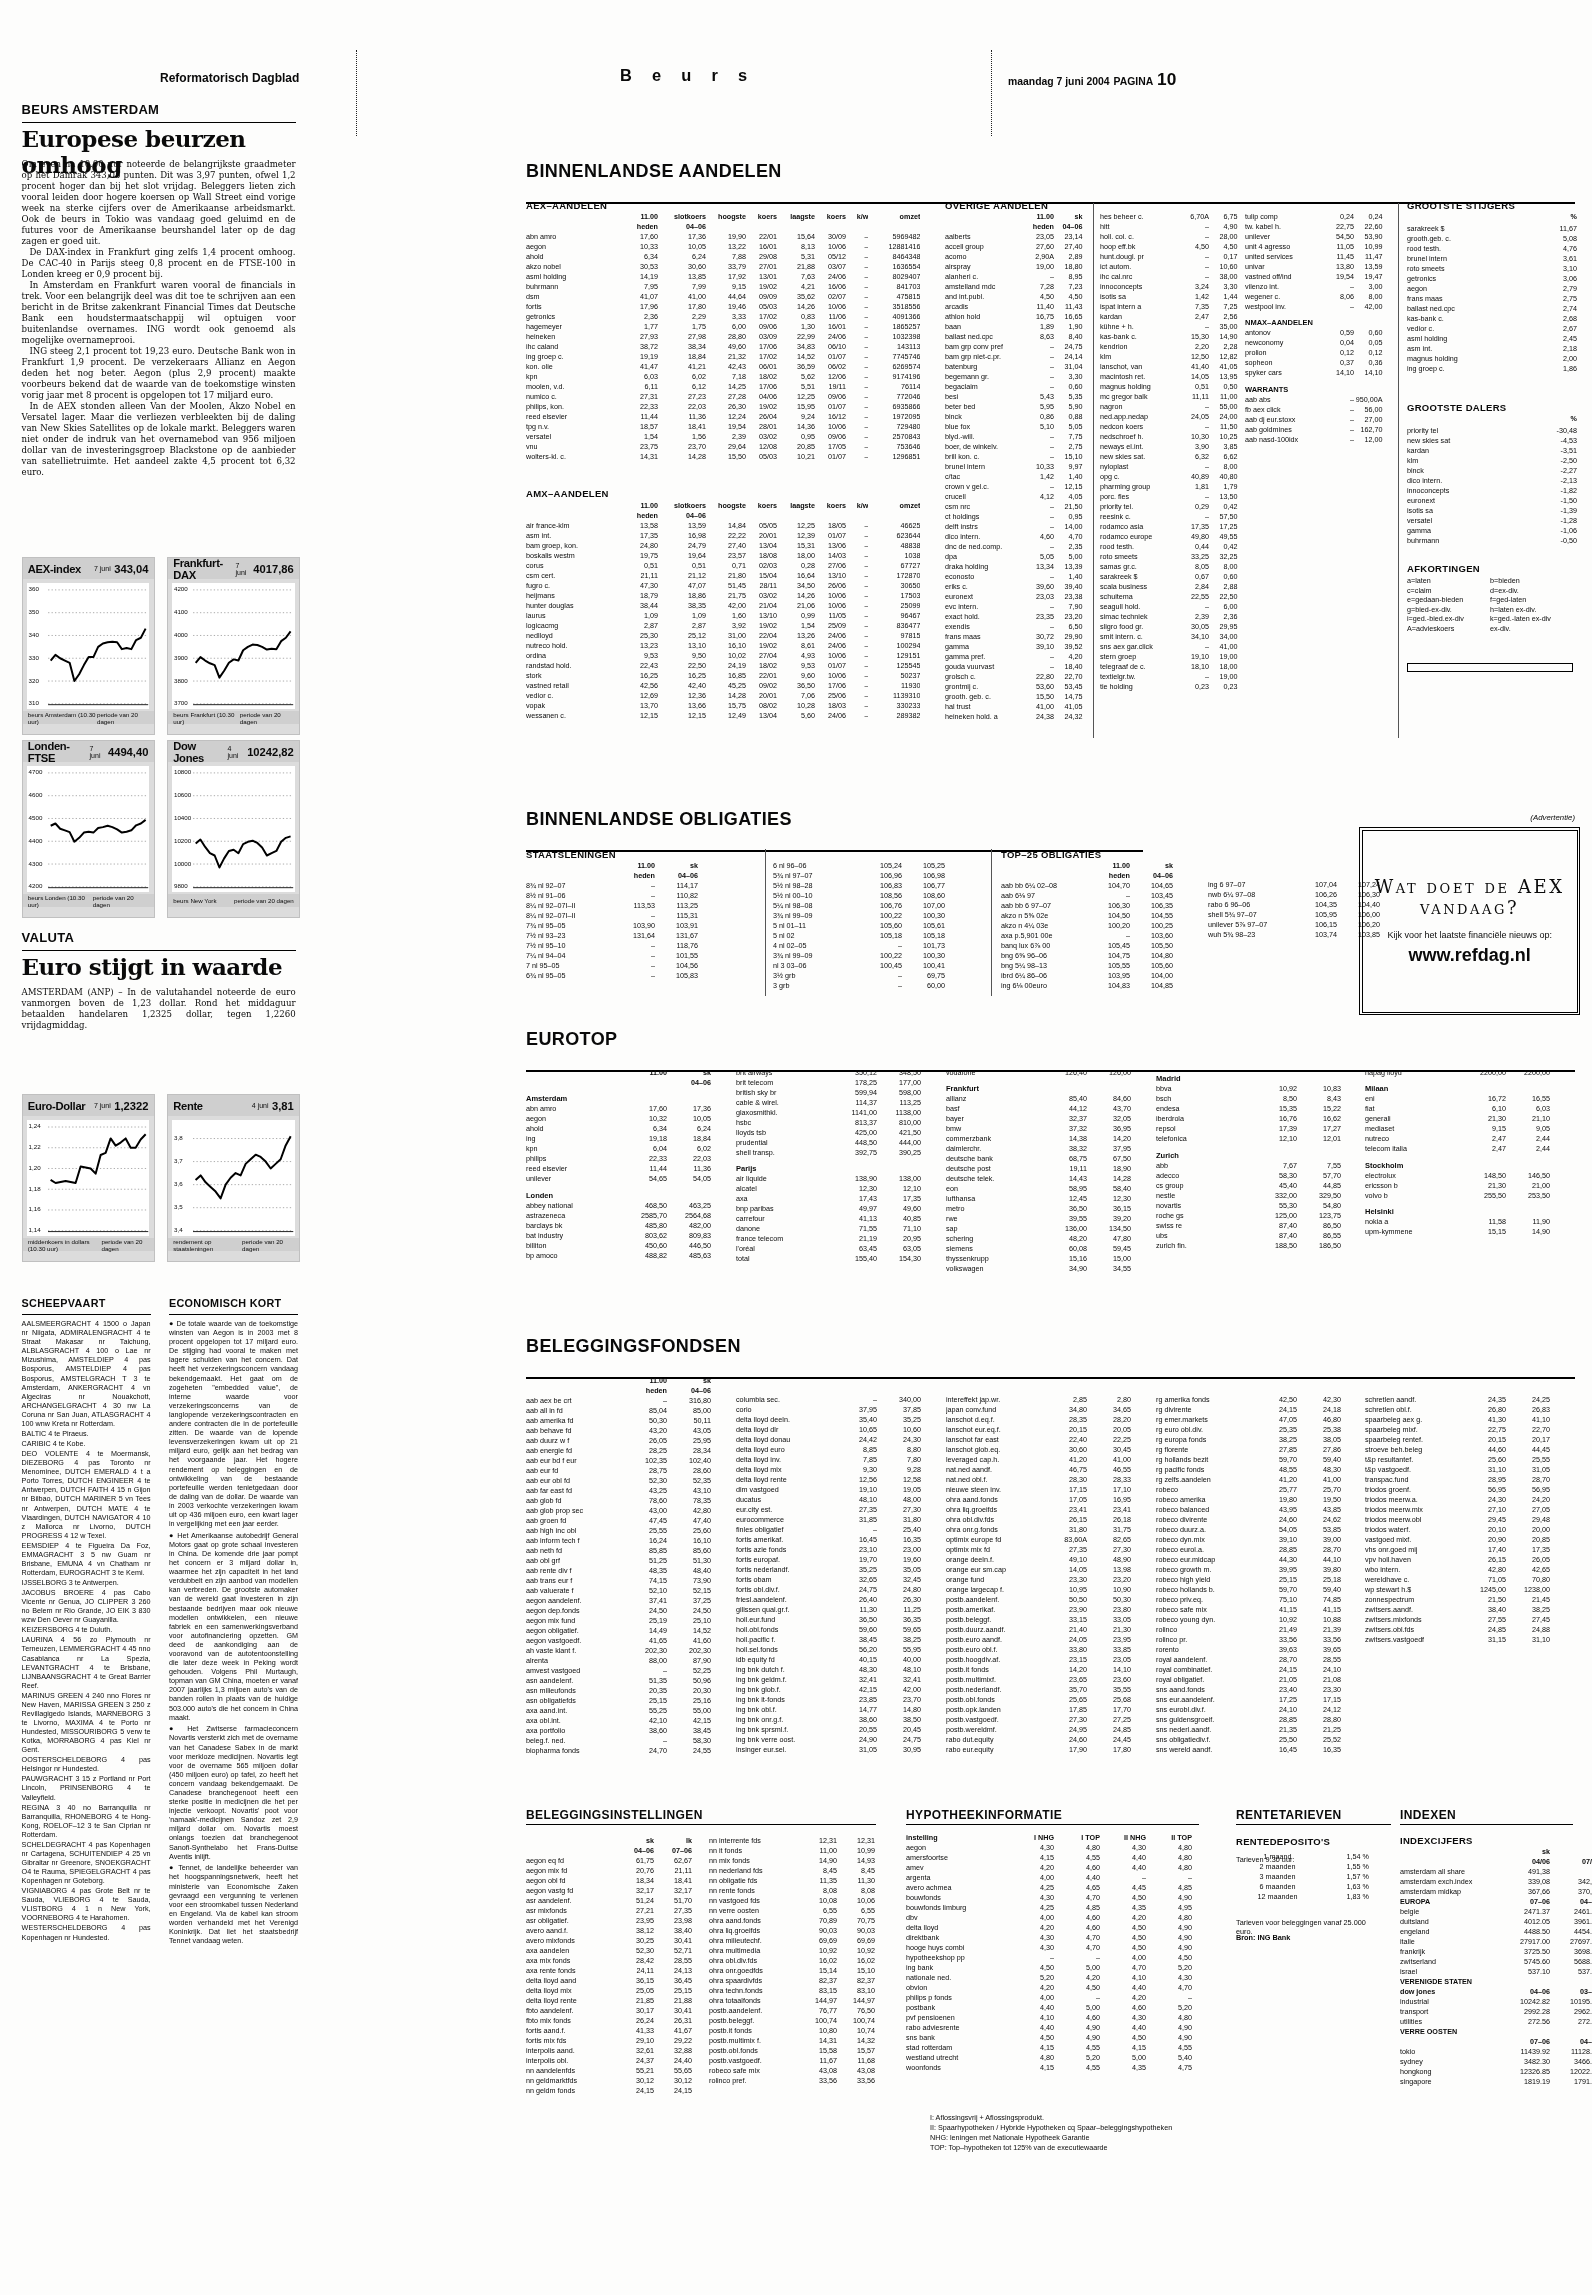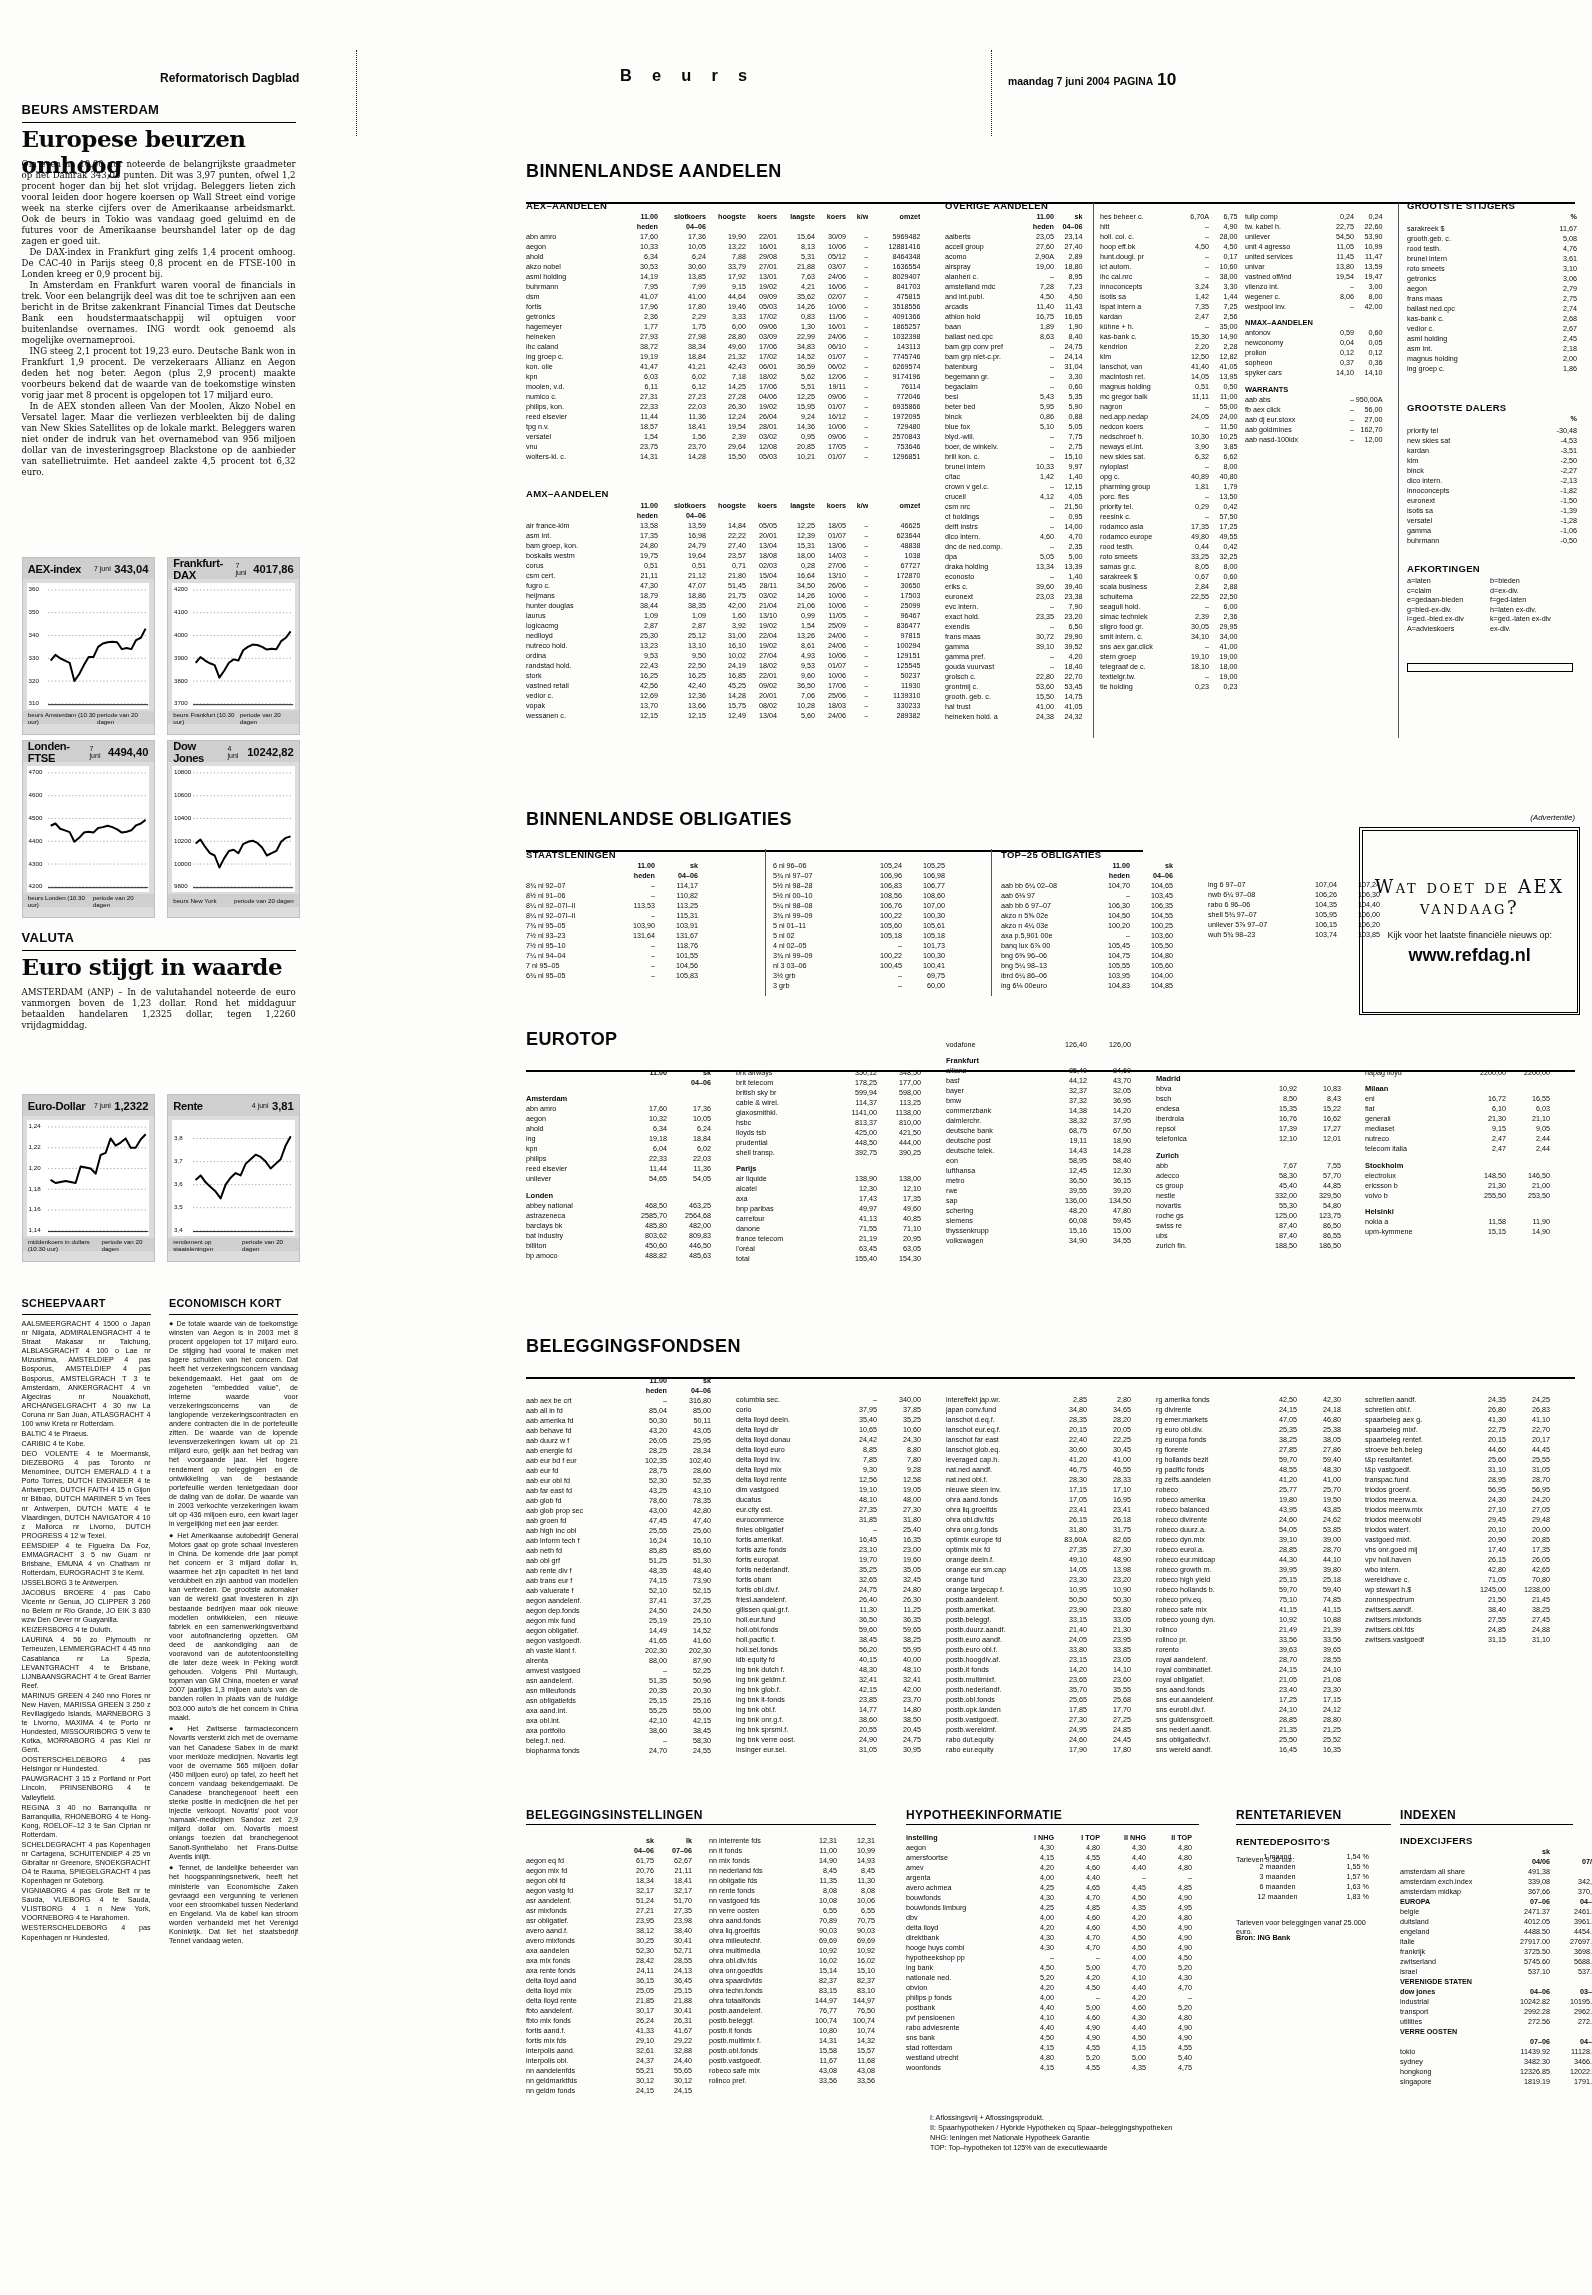--- a/index.html
+++ b/index.html
@@ -2008,21 +2008,21 @@
       <span class="c0">l'oréal</span>
       <span class="c1">63,45</span>
       <span class="c2">63,05</span>
     </div>
     <div class="r">
       <span class="c0">total</span>
       <span class="c1">155,40</span>
       <span class="c2">154,30</span>
     </div>
   </div>
-<div class="abs tbl t-eu" style="left:946px;top:1040px;width:190px">
+<div class="abs tbl t-eu" style="left:946px;top:1068px;width:190px">
     <div class="r">
       <span class="c0">vodafone</span>
       <span class="c1">126,40</span>
       <span class="c2">126,00</span>
     </div>
     <div class="sub">Frankfurt</div>
     <div class="r">
       <span class="c0">allianz</span>
       <span class="c1">85,40</span>
       <span class="c2">84,60</span>

